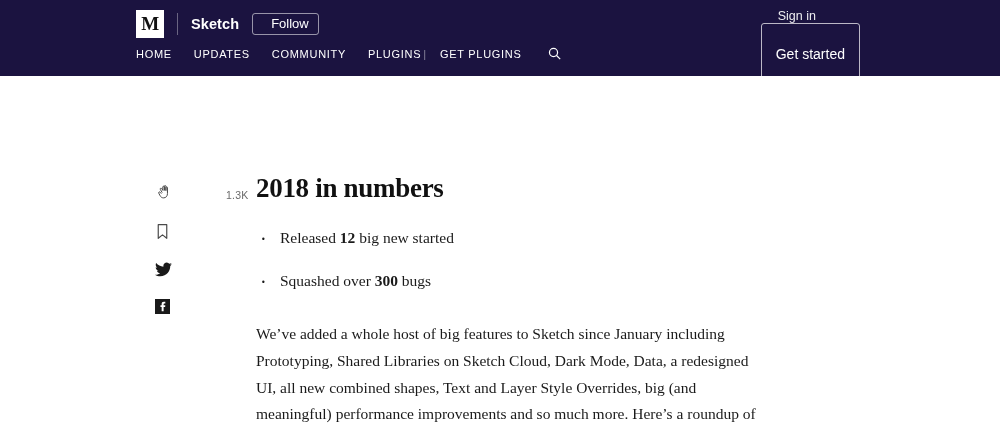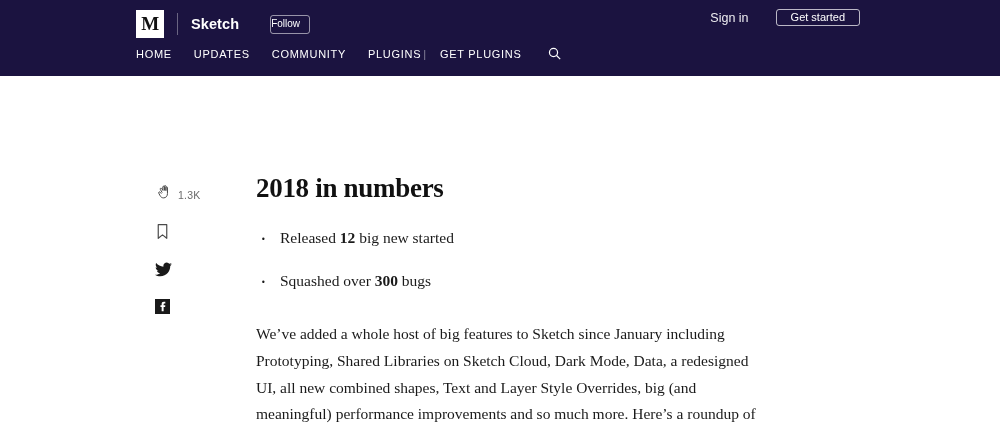--- a/index.html
+++ b/index.html
@@ -52,26 +52,26 @@
     background: rgba(255,255,255,0.35);
     margin: 0 13px;
   }
   .pub-name {
     font-size: 14.5px;
     font-weight: bold;
     color: #ffffff;
     letter-spacing: 0.1px;
   }
   .follow-btn {
-    margin-left: 31px;
+    margin-left: 13px;
     border: 1px solid rgba(255,255,255,0.55);
     border-radius: 3px;
     color: #ffffff;
-    font-size: 10px;
-    padding: 3px 9px 4px 0;
+    font-size: 13px;
+    padding: 3px 9px 4px 18px;
     background: transparent;
     line-height: 1;
     cursor: pointer;
   }
 
   .nav-row {
     position: absolute;
     left: 136px;
     top: 47px;
     display: flex;
@@ -100,35 +100,36 @@
     cursor: pointer;
     margin-left: 4px;
   }
 
   .header-right {
     position: absolute;
     right: 140px;
     top: 9px;
     display: flex;
     align-items: center;
+    flex-direction: column;
   }
   .signin-link {
     color: rgba(255,255,255,0.92);
     font-size: 12.5px;
     text-decoration: none;
     margin-right: 27px;
     cursor: pointer;
   }
   .get-started-btn {
     border: 1px solid rgba(255,255,255,0.7);
     border-radius: 3px;
     background: transparent;
     color: #ffffff;
-    font-size: 11px;
-    padding: 2px 14px;
+    font-size: 14px;
+    padding: 23px 14px;
     line-height: 1;
     cursor: pointer;
   }
 
   
   .page-body {
     position: relative;
     width: 100%;
     height: 353px;
     background: #ffffff;
@@ -142,20 +143,21 @@
     display: flex;
     flex-direction: column;
     align-items: flex-start;
   }
   .rail-item {
     display: flex;
     align-items: center;
     margin-bottom: 18px;
     cursor: pointer;
     color: #3c3c3c;
+    gap: 48px;
   }
   .clap-count {
     font-size: 10.5px;
     color: #6b6b6b;
     margin-left: 6px;
     letter-spacing: 0.2px;
   }
 
   .article {
     position: absolute;

